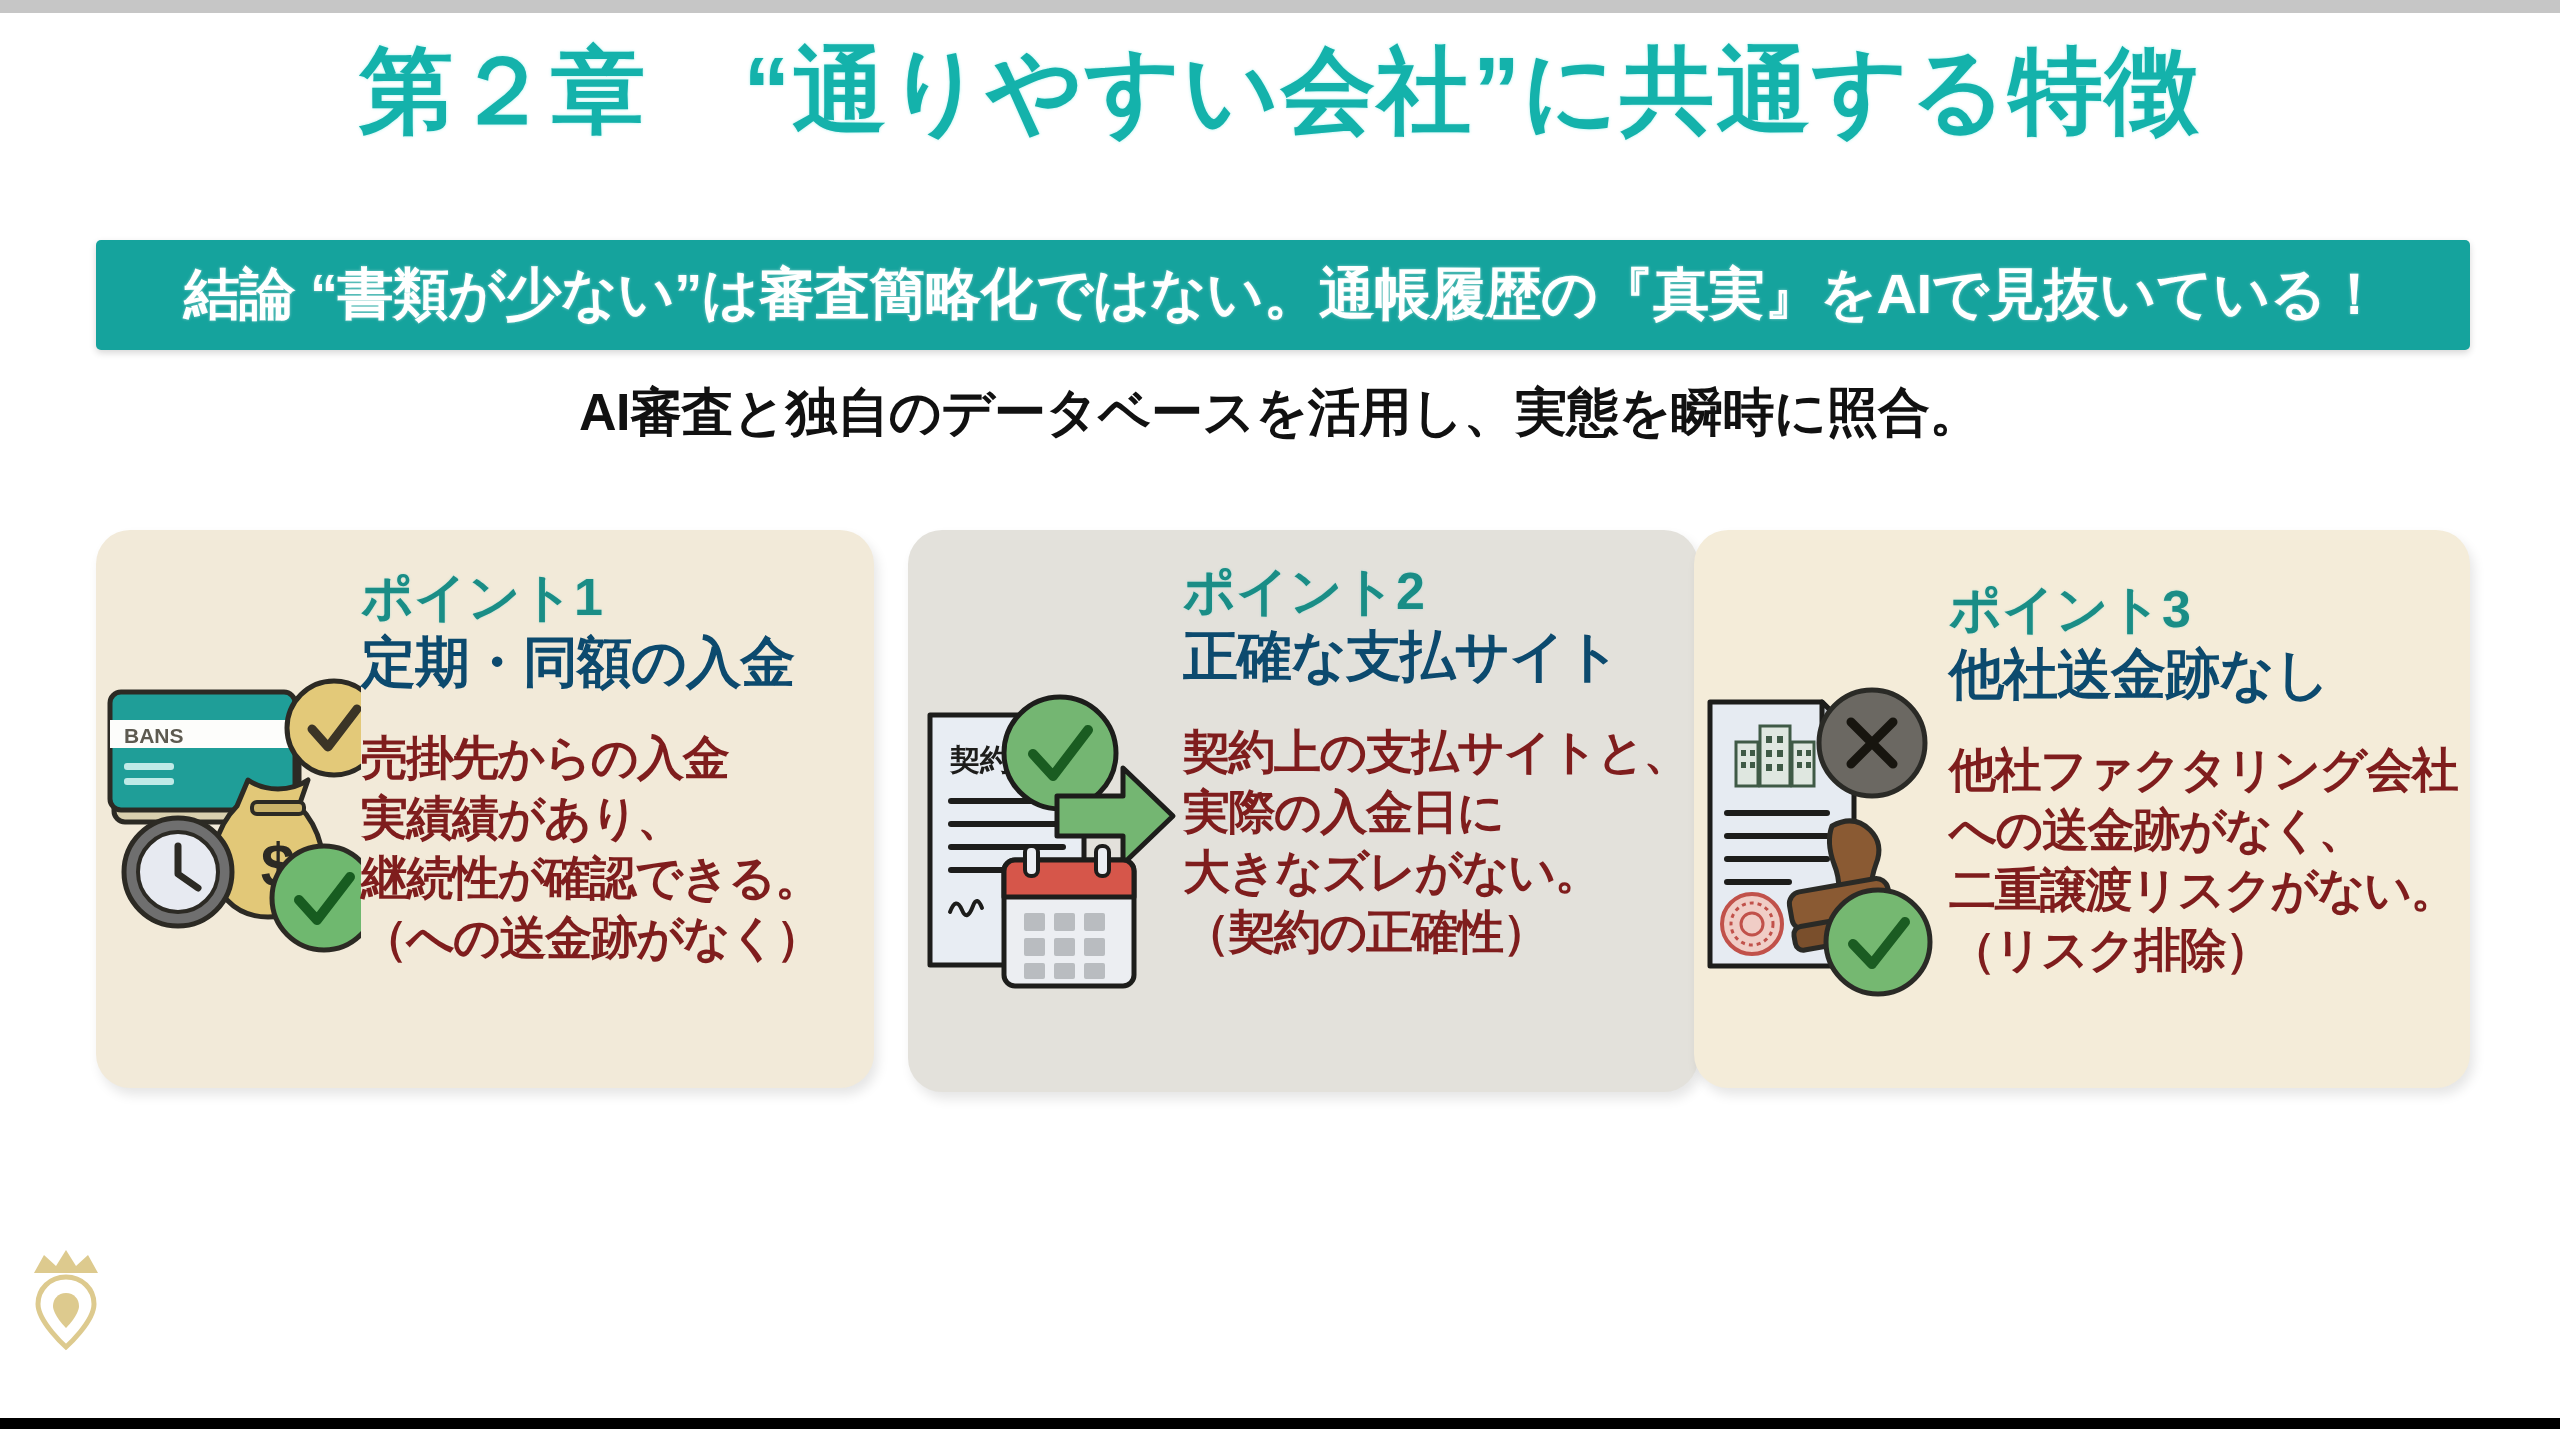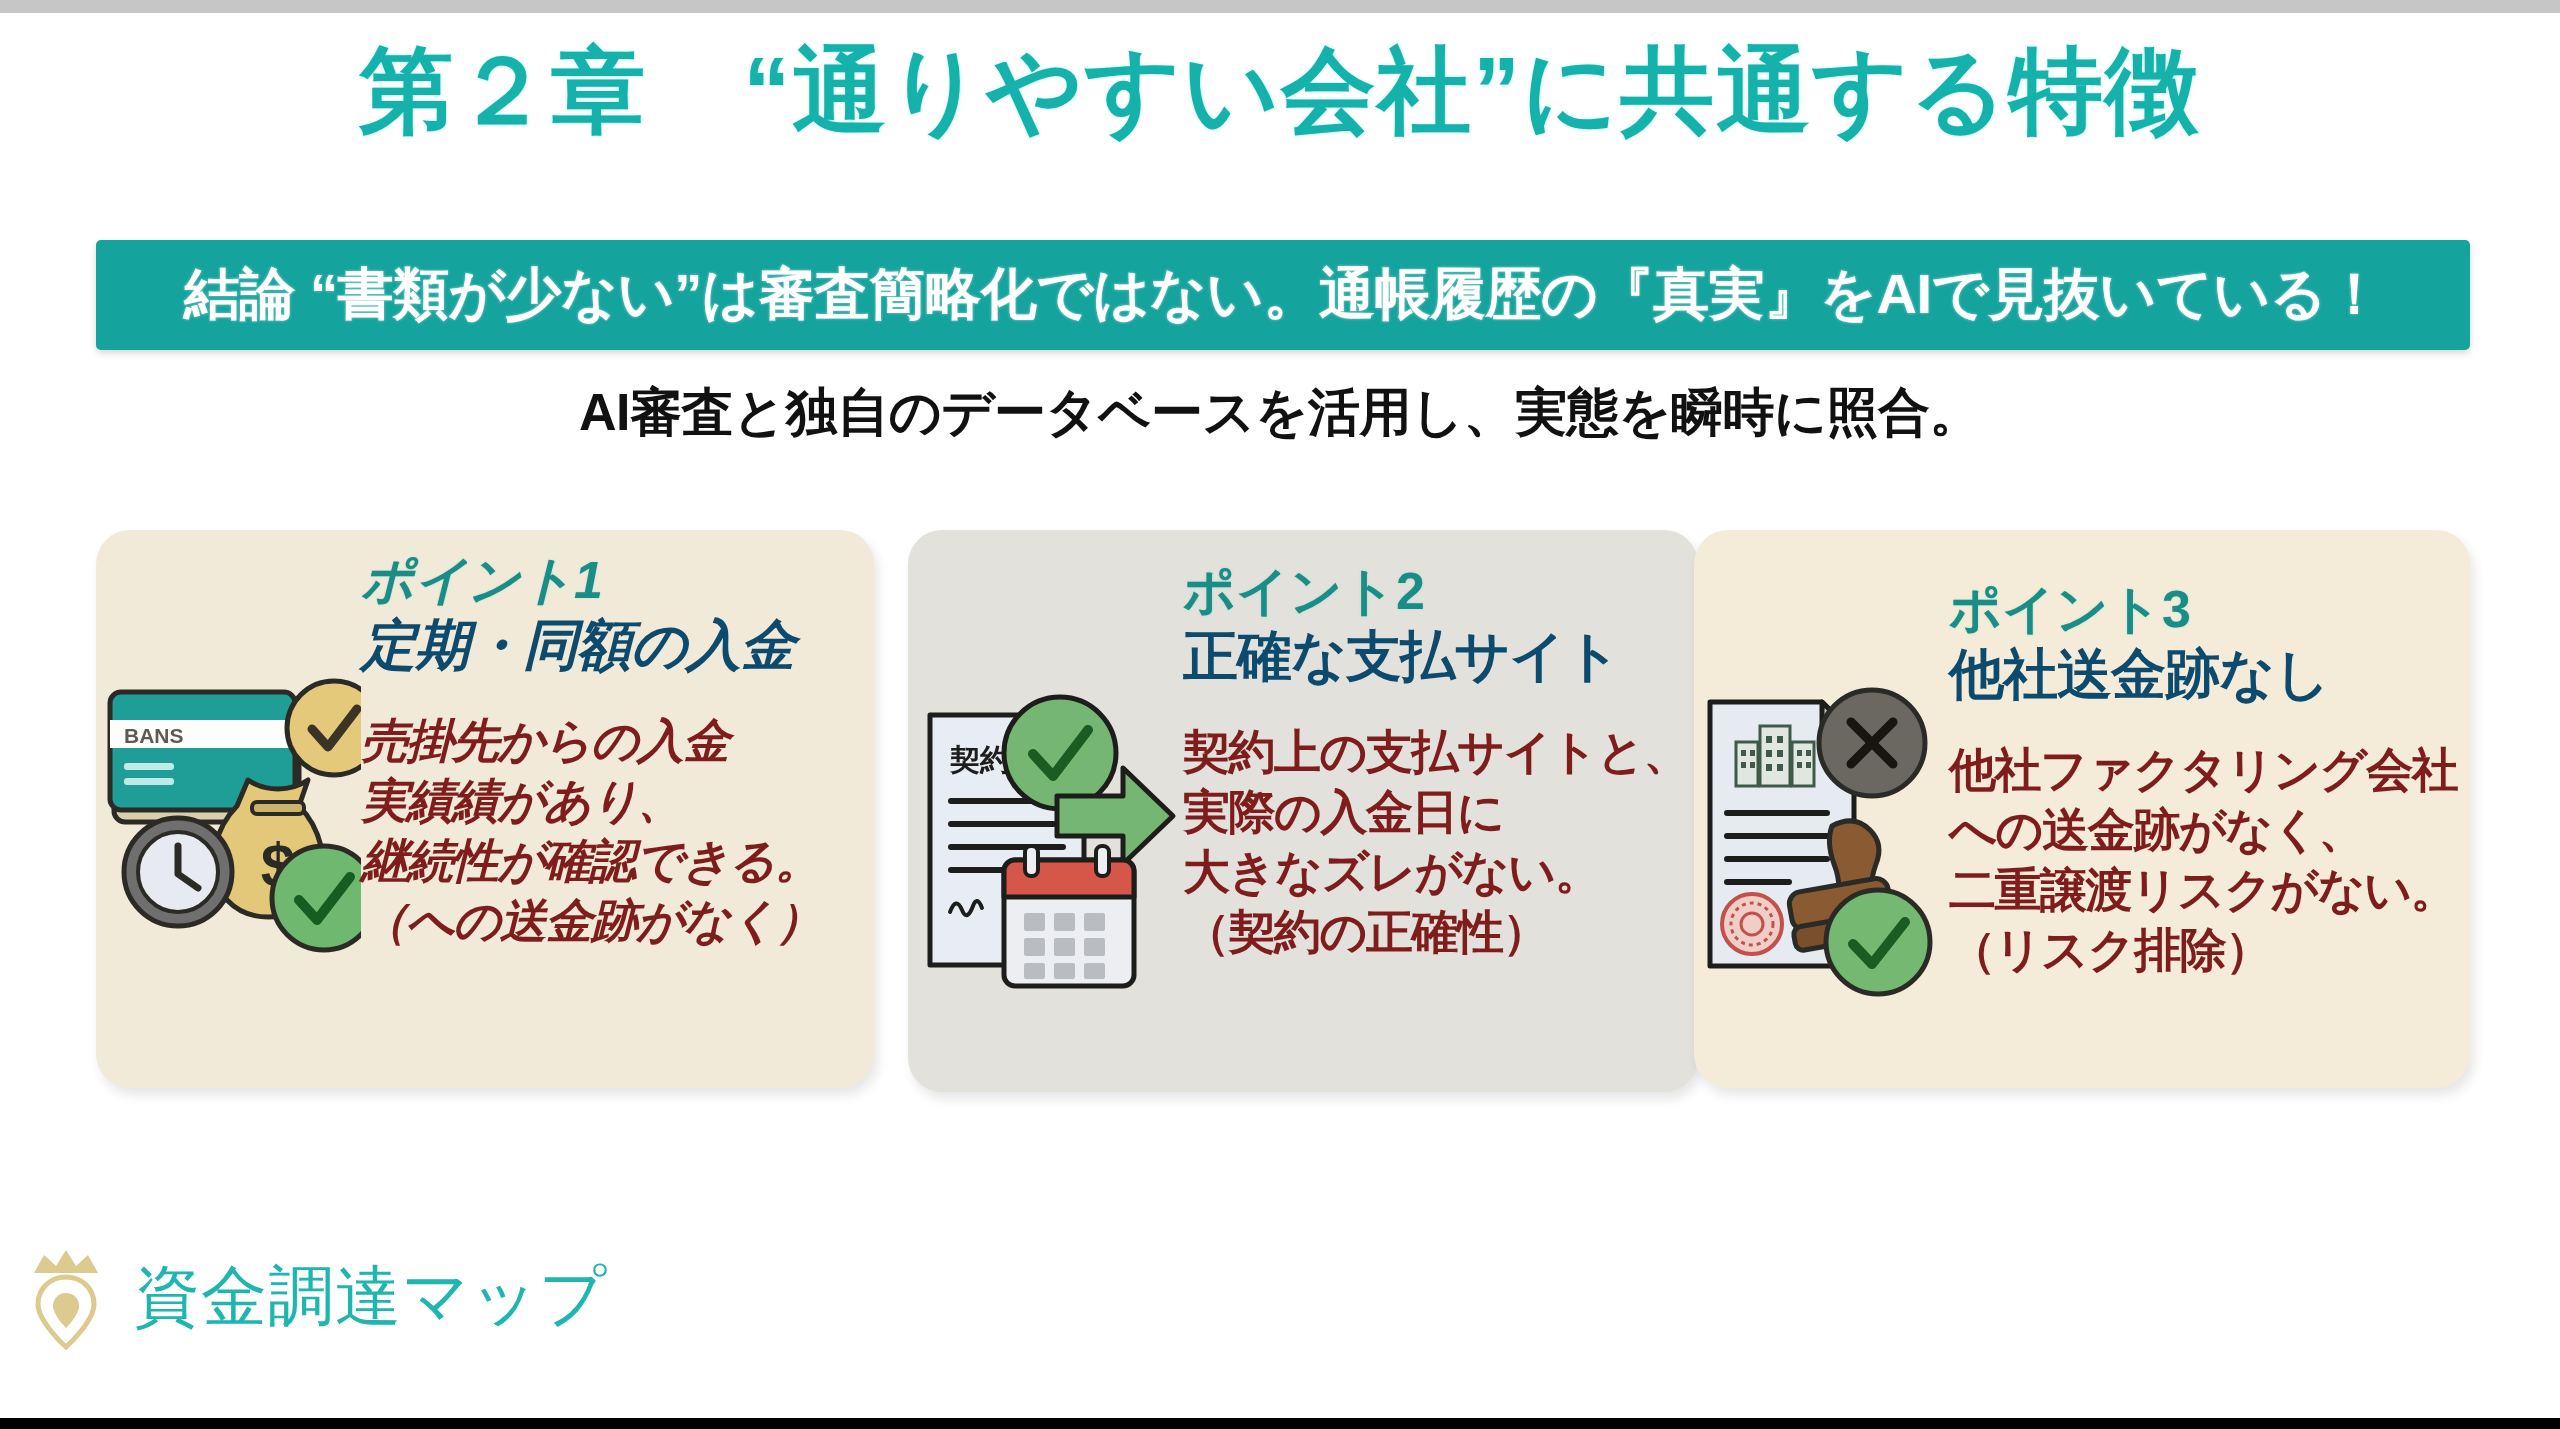--- a/index.html
+++ b/index.html
@@ -60,21 +60,21 @@
   .card.c1 { left:96px;  width:778px; height:558px; background:#f2ead9; }
   .card.c2 { left:908px; width:790px; height:562px; background:#e3e1db; }
   .card.c3 { left:1694px;width:776px; height:558px; background:#f4ecd9; }
 
   .card-icon { position:relative; flex:0 0 auto; }
   .card.c1 .card-icon { width:265px; height:100%; }
   .card.c2 .card-icon { width:275px; height:100%; }
   .card.c3 .card-icon { width:255px; height:100%; }
 
   .card-body { position:relative; flex:1 1 auto; padding-top:38px; }
-  .card.c1 .card-body { padding-top:23px;font-style:italic; }
+  .card.c1 .card-body { padding-top:40px; }
   .card.c2 .card-body { padding-top:34px; }
   .card.c3 .card-body { padding-top:52px; }
 
   .point-label {
     font-size:52px; font-weight:bold; color:#1a8d86;
     letter-spacing:0px; line-height:1.05;
     text-shadow:0 0 2px rgba(120,210,205,.6);
   }
   .point-title {
     font-size:55px; font-weight:bold; color:#0c4a6e;
@@ -290,17 +290,16 @@
   </div>
 
   <div class="footer">
     <div class="logo-mark">
       <svg viewBox="0 0 92 108" width="92" height="108" aria-hidden="true">
         <path d="M14 30 l10 -18 l12 11 l10 -16 l10 16 l12 -11 l10 18 z" fill="#ddca8e"></path>
         <path d="M46 34 c-16 0 -28 12 -28 27 c0 18 28 43 28 43 c0 0 28 -25 28 -43 c0 -15 -12 -27 -28 -27 z" fill="none" stroke="#ddca8e" stroke-width="5"></path>
         <path d="M46 50 c-8 0 -13 6 -13 13 c0 9 13 22 13 22 c0 0 13 -13 13 -22 c0 -7 -5 -13 -13 -13 z" fill="#ddca8e"></path>
       </svg>
     </div>
-    <div class="logo-text">資金調達マップ</div>
   </div>
 
   <div class="botbar"></div>
 </div>
 
 </body></html>

